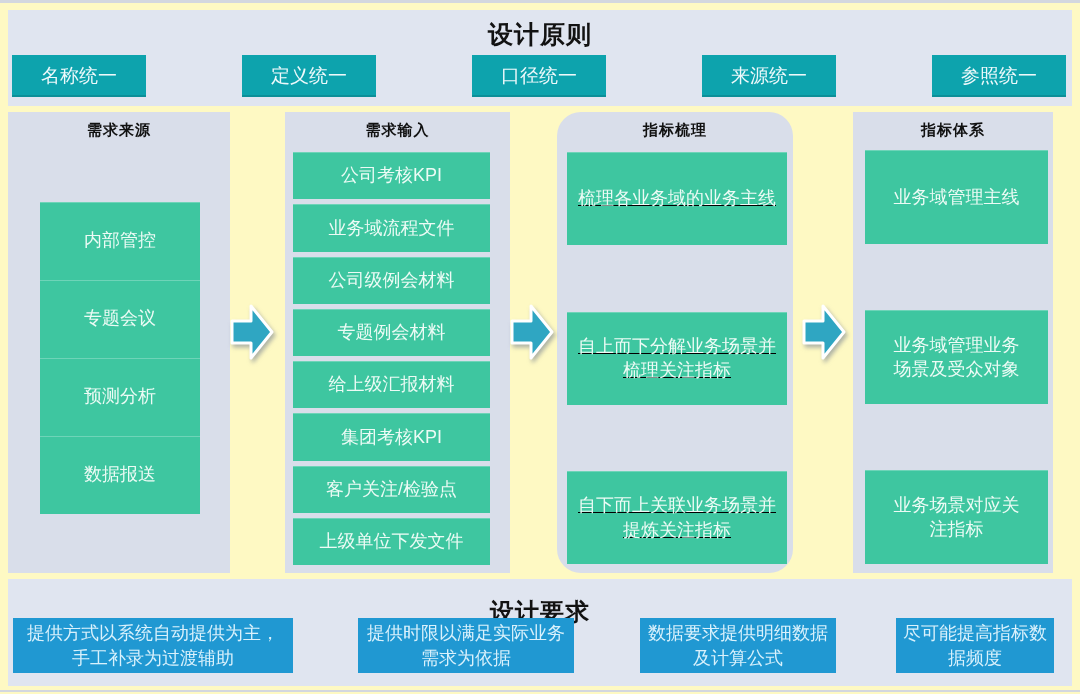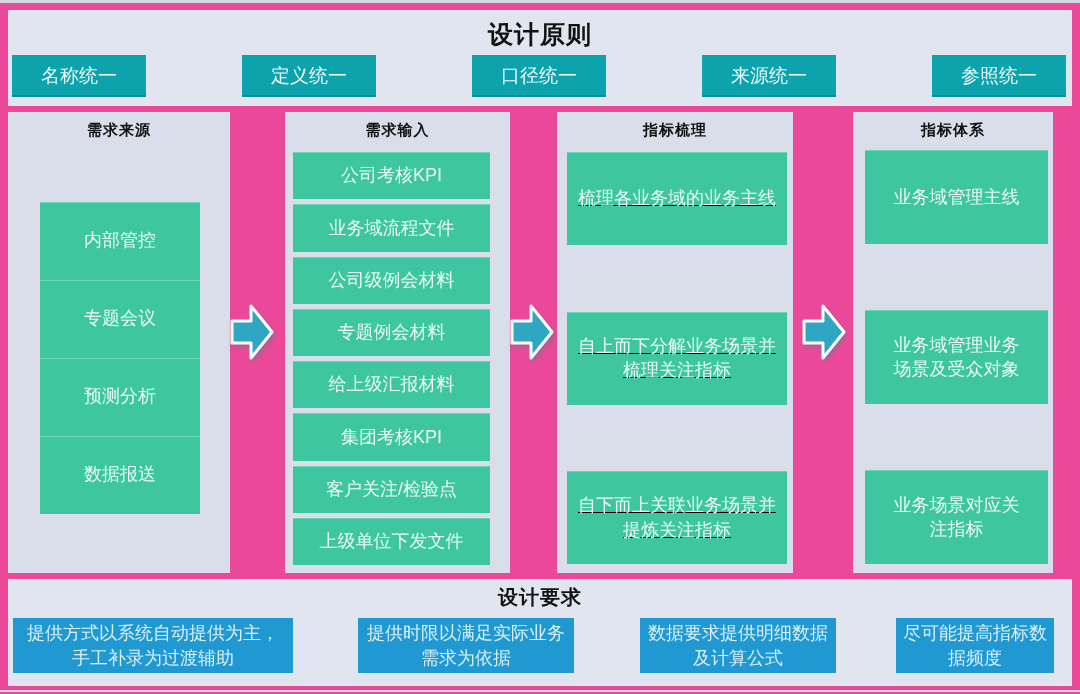--- a/index.html
+++ b/index.html
@@ -1,36 +1,36 @@
 <!DOCTYPE html>
 <html><head>
 <meta charset="utf-8">
 <style>
   html,body{margin:0;padding:0;background:#ffffff;}
   body{font-family:"Liberation Sans","DejaVu Sans",sans-serif;}
-  .canvas{position:relative;width:1080px;height:694px;background:#ec4899;overflow:hidden;}
+  .canvas{position:relative;width:1080px;height:694px;background:#fef9c3;overflow:hidden;}
   .canvas::before{content:"";position:absolute;left:0;right:0;top:0;height:3px;background:#d3d7df;}
   .canvas::after{content:"";position:absolute;left:0;right:0;bottom:2px;height:2px;background:#d3d7df;}
 
   
   .band{position:absolute;left:8px;width:1064px;background:#e0e5f0;}
   .band.top{top:10px;height:96px;}
   .band.bottom{top:579px;height:107px;}
   .band-title{text-align:center;font-size:25px;font-weight:700;color:#121212;padding-top:8px;letter-spacing:1px;}
-  .band.bottom .band-title{padding-top:5px;font-size:20px;}
+  .band.bottom .band-title{padding-top:17px;font-size:24px;}
 
   .pill-row{position:absolute;left:4px;right:6px;bottom:9px;display:flex;justify-content:space-between;}
   .pill{width:134px;height:42px;background:#0da3ad;color:#eef9fb;font-size:19px;
         display:flex;align-items:center;justify-content:center;box-shadow:inset 0 -2px 0 rgba(0,0,0,.12);}
 
   
   .col{position:absolute;top:112px;height:461px;background:#d9deea;}
   .col-1{left:8px;width:222px;}
   .col-2{left:285px;width:225px;}
-  .col-3{left:557px;width:236px;}
+  .col-3{left:557px;width:236px;border-radius:24px;}
   .col-4{left:853px;width:200px;}
   .col-header{text-align:center;font-size:15px;font-weight:700;color:#111;padding-top:9px;letter-spacing:1px;}
   .col-body{position:absolute;display:flex;flex-direction:column;}
   .gbox{background:#3ec6a0;color:#ecfbf5;display:flex;align-items:center;justify-content:center;
         text-align:center;font-size:18px;line-height:1.35;box-shadow:inset 0 1px 0 rgba(255,255,255,.25);}
   .body-1{top:40px;bottom:10px;left:32px;right:30px;justify-content:center;}
   .body-1 .gbox{height:78px;}
   .body-2{top:40px;bottom:8px;left:8px;right:20px;gap:5px;}
   .body-2 .gbox{flex:1;}
   .body-3{top:40px;bottom:9px;left:10px;right:6px;justify-content:space-between;text-decoration:underline;}

